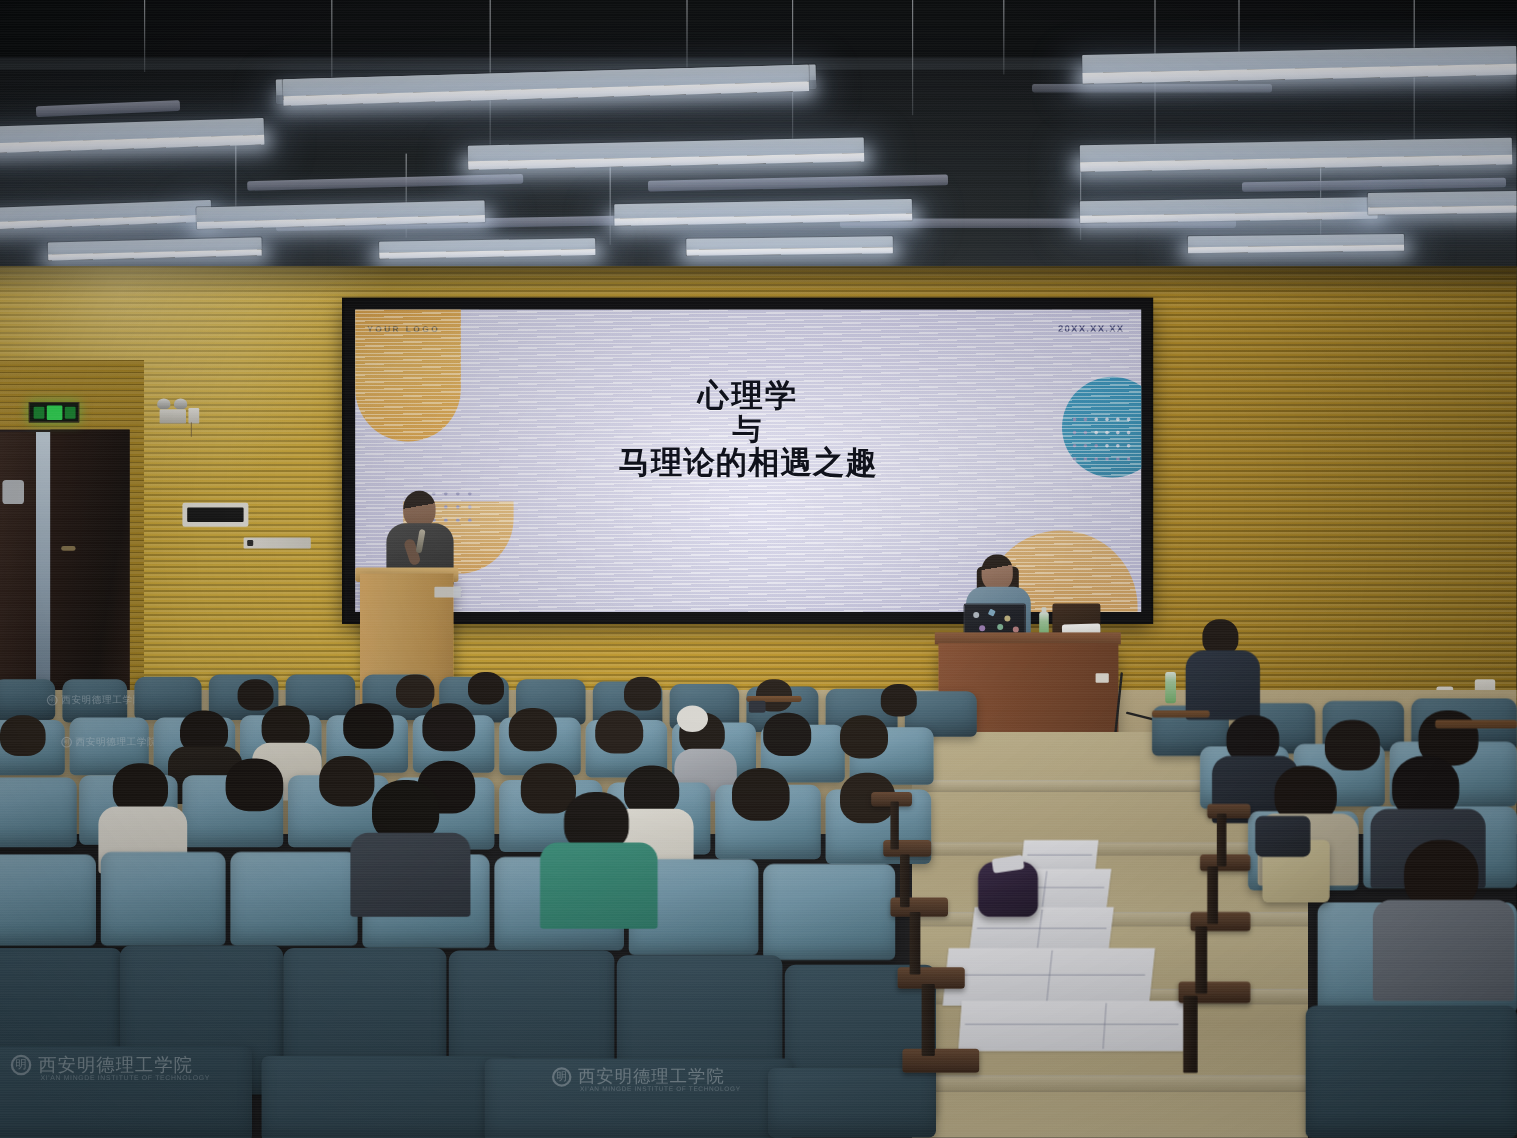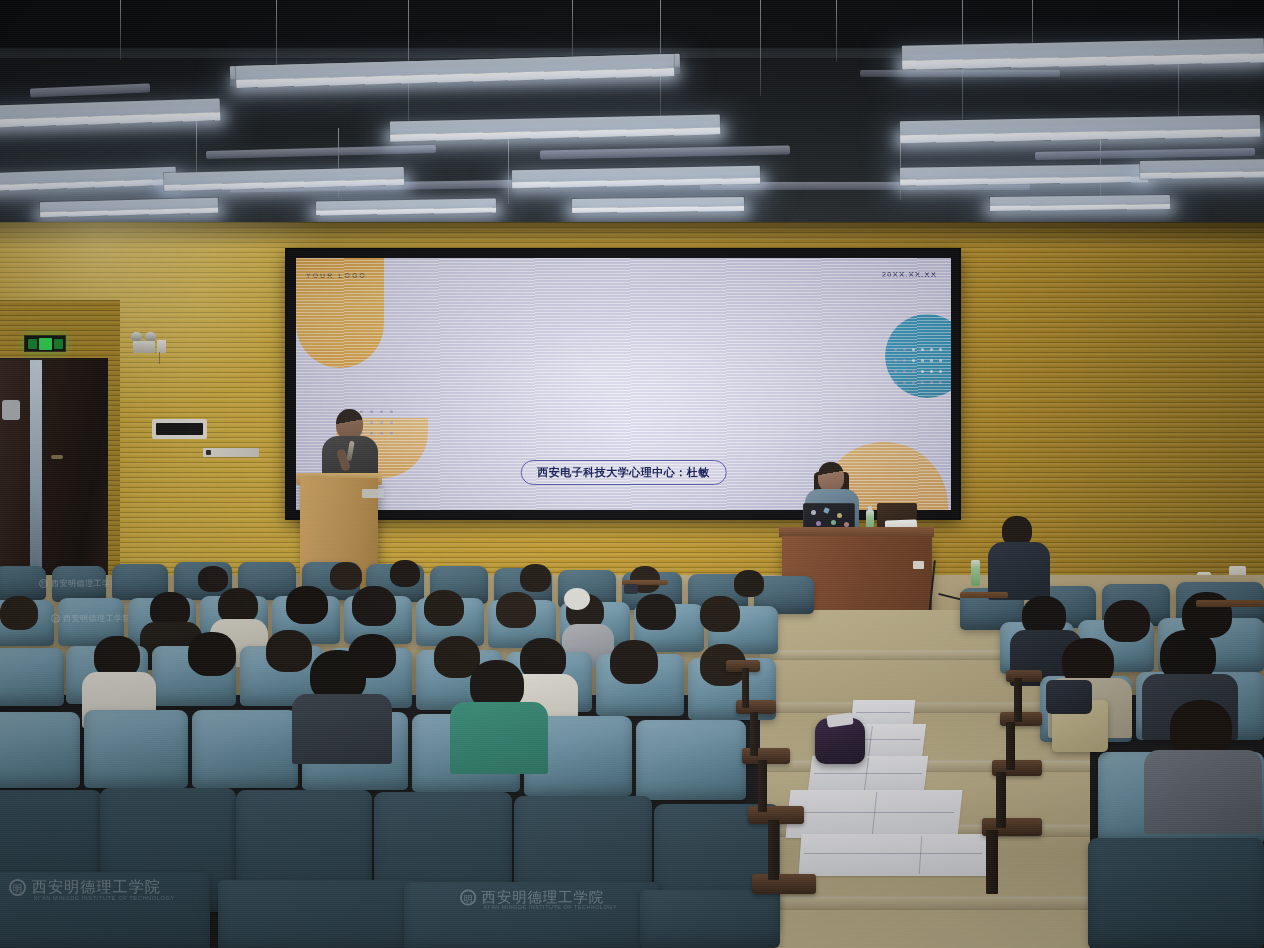--- a/index.html
+++ b/index.html
@@ -593,21 +593,25 @@
         <i></i>
         <i></i>
       <i></i>
         <i></i>
         <i></i>
         <i></i>
         <i></i>
     </div>
     <div class="orange-sun-r"></div>
 
-    <div class="subtitle-pill">西安电子科技大学心理中心：杜敏</div>
+    <div class="slide-title">
+      <div class="l1">心理学</div>
+      <div class="l2">与</div>
+      <div class="l3">马理论的相遇之趣</div>
+    </div>
 
     <div class="scr-vig"></div>
   </div>
 
   <div class="stage-floor"></div>
 
   <div class="speaker">
     <div class="sp-head"></div>
     <div class="sp-body"></div>
     <div class="sp-arm"></div>

